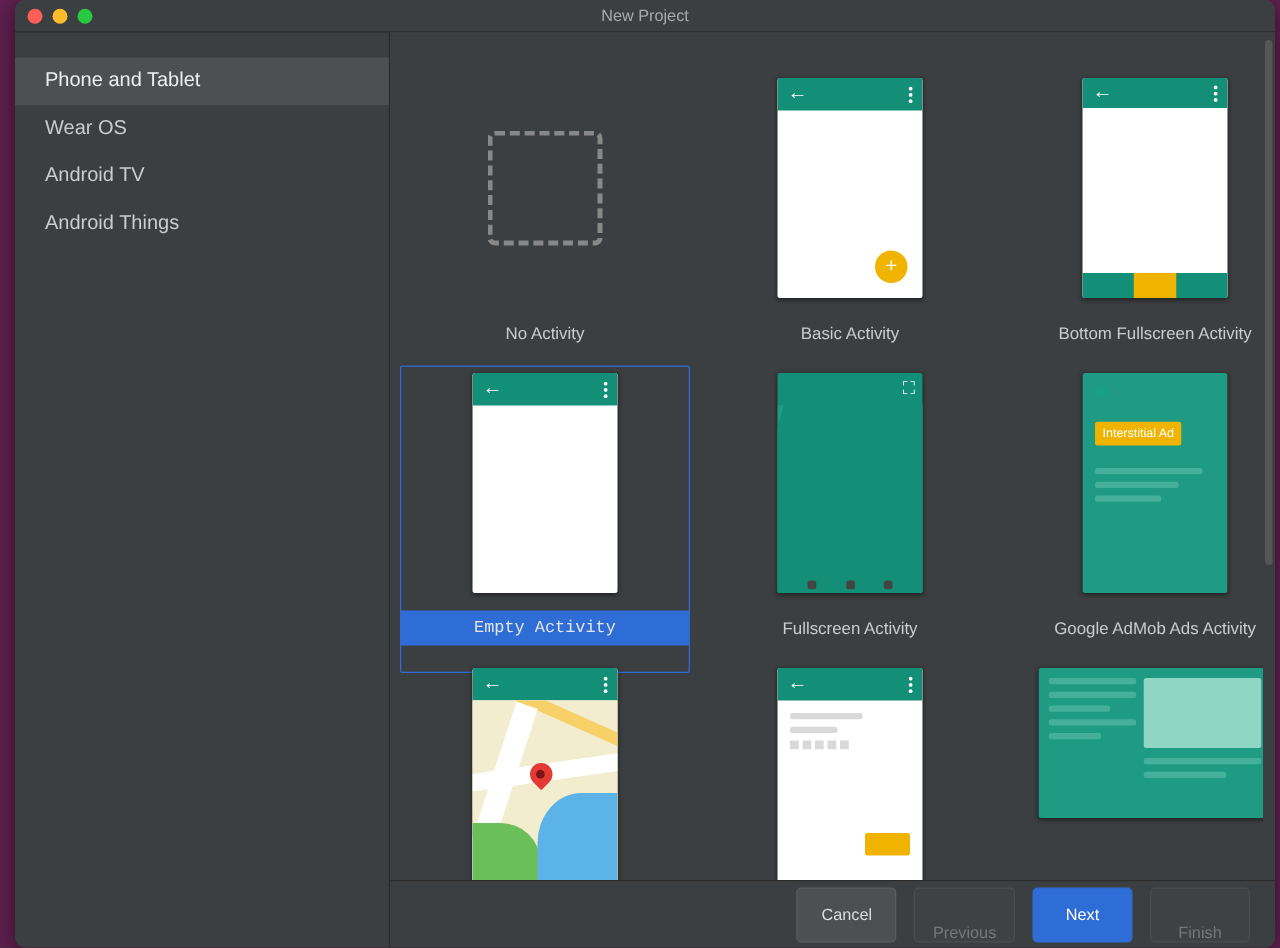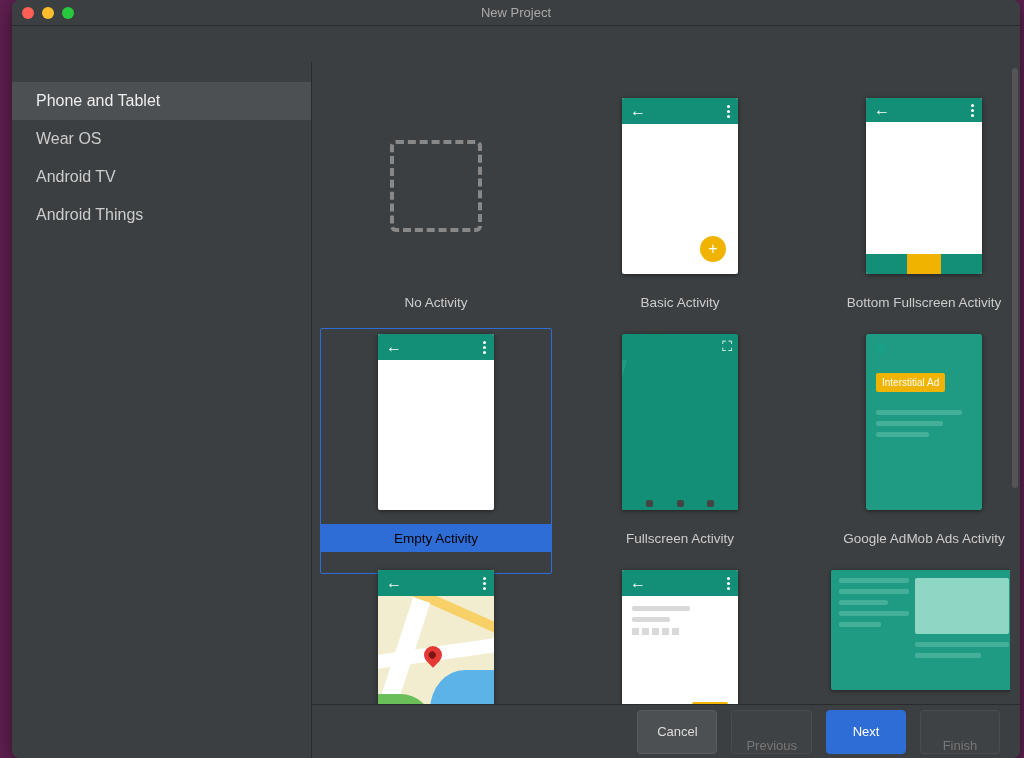--- a/index.html
+++ b/index.html
@@ -1,20 +1,20 @@
 <!DOCTYPE html>
 <html><head>
 <meta charset="utf-8">
 <style>
   * { box-sizing: border-box; margin: 0; padding: 0; }
   html, body { width: 1024px; height: 758px; overflow: hidden; font-family: -apple-system, "Helvetica Neue", Arial, sans-serif; background: #602050; }
   .window {
     position: absolute; left: 12px; top: 0; width: 1008px; height: 758px;
     background: #3c3f41; color: #bbbbbb; border-radius: 8px; overflow: hidden;
-    display: flex; flex-direction: column; box-shadow: 0 4px 20px rgba(0,0,0,.5); gap: 36px;
+    display: flex; flex-direction: column; box-shadow: 0 4px 20px rgba(0,0,0,.5);
   }
   .titlebar {
     height: 26px; background: #3c3f41; display:flex; align-items:center;
     position: relative; border-bottom: 1px solid #2b2b2b;
   }
   .traffic { position:absolute; left:10px; top:7px; display:flex; gap:8px; }
   .dot { width:12px; height:12px; border-radius:50%; }
   .dot.red { background:#ff5f56; } .dot.yellow{ background:#ffbd2e;} .dot.green{ background:#27c93f;}
   .title { width:100%; text-align:center; font-size:13px; color:#aaa; }
   .body { flex:1; display:flex; min-height:0; }
@@ -39,21 +39,21 @@
   .fab { position:absolute; right:12px; bottom:12px; width:26px; height:26px; background:#f0b400; border-radius:50%; display:flex; align-items:center; justify-content:center; color:#fff; font-size:16px; }
   .bottomnav .appbar { height:24px; }
   .bottomnav .bnav { position:absolute; left:0; right:0; bottom:0; height:20px; background:#128f76; }
   .bottomnav .bnav::after { content:""; position:absolute; left:50%; transform:translateX(-50%); bottom:0; width:34px; height:20px; background:#f0b400; }
   .card .label-wrap { margin-top:14px; height:28px; width:232px; display:flex; align-items:center; justify-content:center; }
   .card .label { font-size:13.5px; color:#ccc; text-align:center; }
   .card.selected-card { position:relative; }
   .selected-card .sel-box { position:absolute; top:-6px; left:50%; transform:translateX(-50%);
     width:232px; height:246px; border:1px solid #2e6dd6; border-radius:2px; pointer-events:none; }
   .selected-card .label-wrap { background:#2e6dd6; border-radius:0 0 2px 2px; }
-  .selected-card .label { color:#000000; }
+  .selected-card .label { color:#e5e5e5;font-family:Liberation Mono, monospace; }
   
   .fsbody { position:absolute; left:0; right:0; top:26px; bottom:0; background:#1f9b83; }
   .fsbody .diag { position:absolute; left:-20px; top:-10px; width:180px; height:220px; background:#128f76; transform:rotate(16deg); }
   .fs-corner { position:absolute; right:6px; top:4px; color:#fff; font-size:14px; }
   .fs-navbtns { position:absolute; left:0; right:0; bottom:0; height:14px; display:flex; align-items:center; justify-content:space-evenly; }
   .fs-navbtns span { width:7px; height:7px; background:#444; border-radius:2px; }
   
   .adbody { position:absolute; inset:0; background:#1f9b83; border-radius:2px; padding:10px; }
   .adbody .adcircle { width:10px; height:10px; border-radius:50%; background:#17a085; margin-bottom:18px; }
   .adbtn { background:#f0b400; color:#fff; font-size:10px; padding:4px 6px; border-radius:2px; display:inline-block; }

